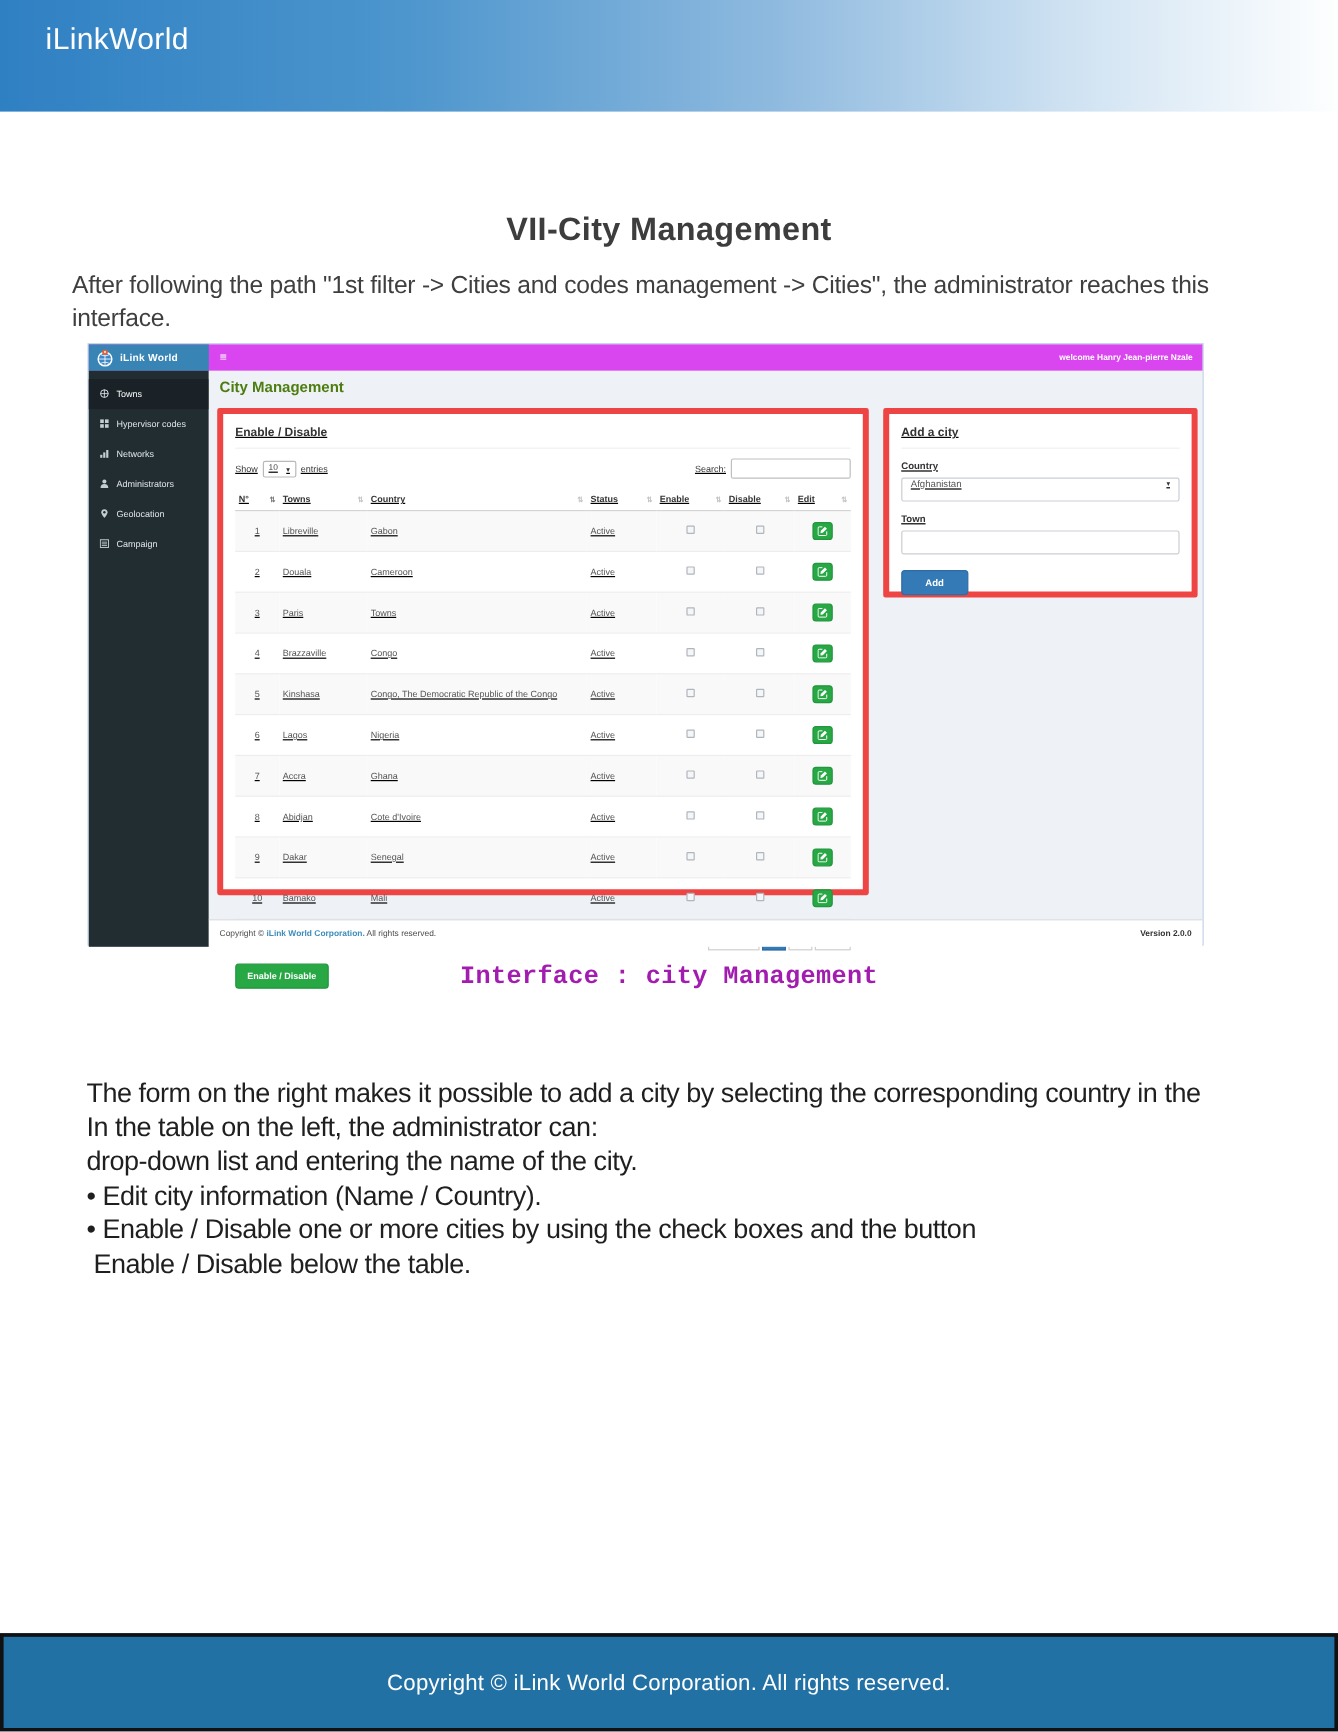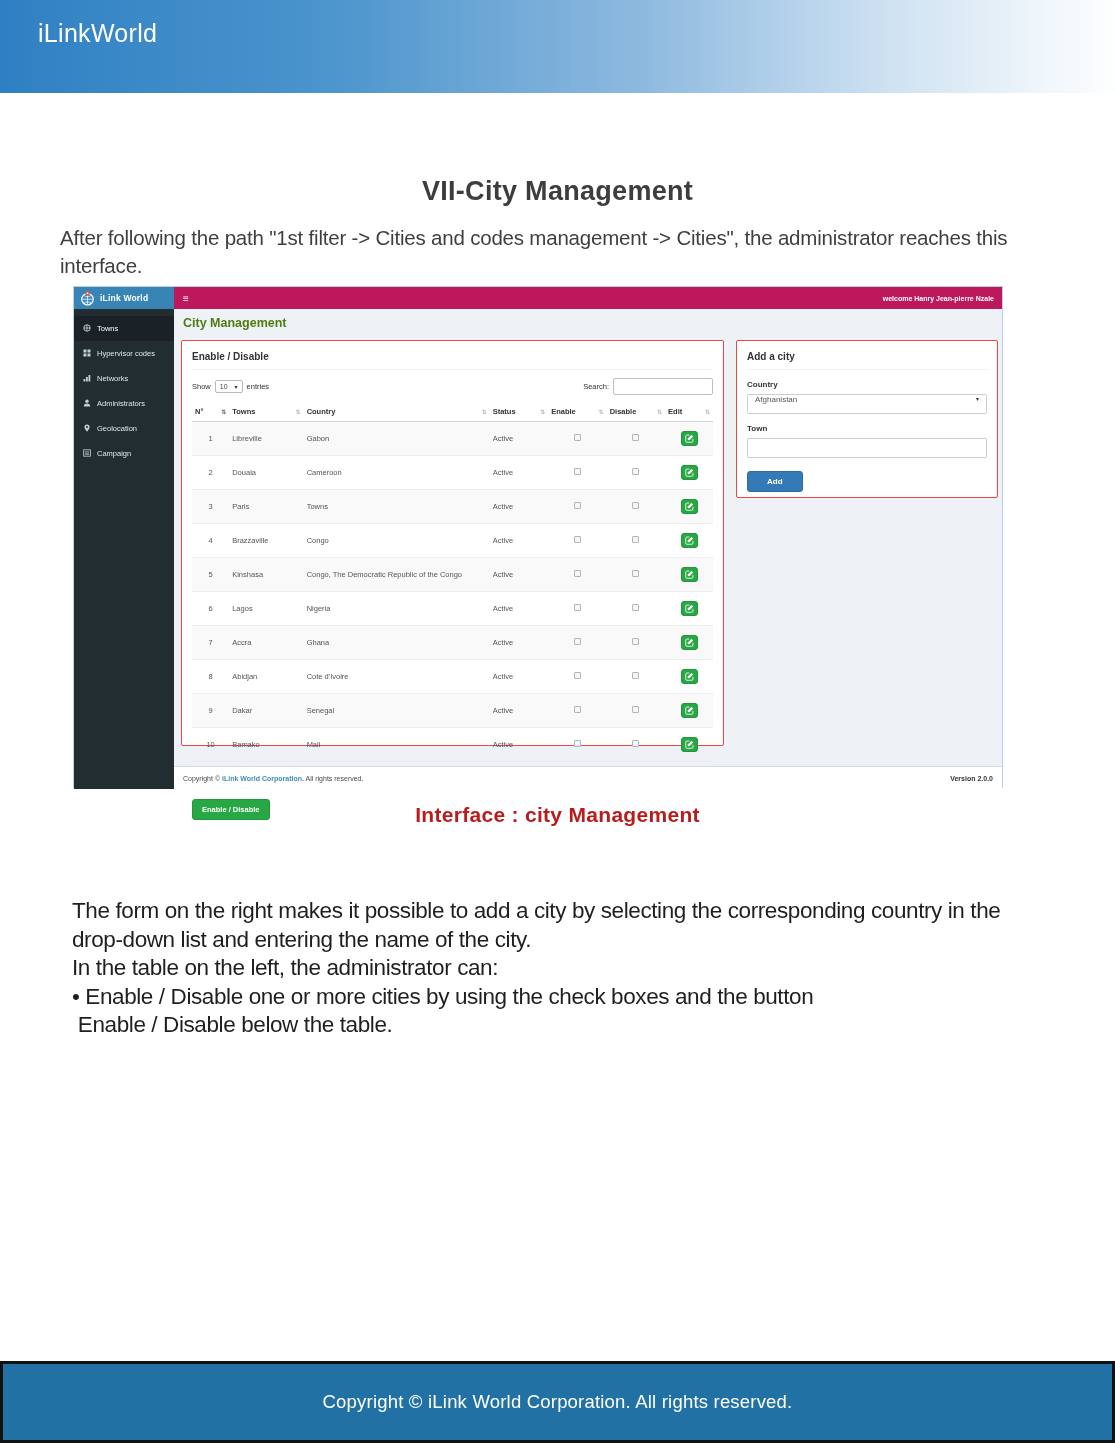--- a/index.html
+++ b/index.html
@@ -15,37 +15,37 @@
 
   
   .doc-title { position:absolute; left:0; top:176px; width:100%; text-align:center;
     font-size:27px; font-weight:bold; color:#3d3d3d; letter-spacing:.3px; }
   .intro { position:absolute; left:60px; top:224px; width:1012px;
     font-size:20.5px; color:#3f3f3f; line-height:28px; letter-spacing:-0.2px; }
 
   
   .shot { position:absolute; left:73px; top:286px; width:930px; height:502px;
     border:1px solid #bcd0e4; background:#eef1f6; font-family:"Liberation Sans", sans-serif; }
-  .app-navbar { position:absolute; left:0; top:0; width:100%; height:22px; background:#be185d; display:flex; align-items:center; }
+  .app-navbar { position:absolute; left:0; top:0; width:100%; height:22px; background:#d946ef; display:flex; align-items:center; }
   .app-logo { width:100px; height:22px; background:#3884b5; display:flex; align-items:center; gap:5px; padding-left:6px; }
   .app-logo svg { display:block; }
   .brand-text { color:#fff; font-size:8.5px; font-weight:bold; letter-spacing:.2px; }
   .hamburger { width:24px; text-align:center; color:#fff; font-size:10px; cursor:pointer; }
   .welcome { margin-left:auto; padding-right:8px; color:#fff; font-size:7px; font-weight:bold; }
 
   .app-sidebar { position:absolute; left:0; top:22px; width:100px; height:480px; background:#222d32; padding-top:7px; }
   .s-item { height:25px; display:flex; align-items:center; gap:6px; padding-left:9px;
     color:#dfe6ea; font-size:7.5px; cursor:pointer; }
   .s-item.active { background:#1a2227; color:#fff; }
   .s-item svg { flex:0 0 auto; }
 
   .app-content { position:absolute; left:100px; top:22px; width:828px; height:457px; background:#eef1f6; }
   .app-title { position:absolute; left:9px; top:7px; font-size:12.5px; font-weight:bold; color:#4d7c0f; }
 
-  .panel { background:#fff; border:1px solid #ef4444; border-radius:2px; }
+  .panel { background:#fff; border:5px solid #ef4444; border-radius:2px;text-decoration:underline; }
   .left-panel { position:absolute; left:7px; top:31px; width:543px; height:406px; padding:7px 10px; }
   .right-panel { position:absolute; left:562px; top:31px; width:262px; height:158px; padding:7px 10px; }
   .panel-h { font-size:10px; font-weight:bold; color:#333; padding:3px 0 7px; border-bottom:1px solid #f1f1f1; }
 
   .controls { display:flex; justify-content:space-between; align-items:center; margin:8px 0 7px; font-size:7.5px; color:#333; }
   .len-wrap { display:flex; align-items:center; gap:4px; }
   .len-select { display:inline-flex; align-items:center; gap:7px; border:1px solid #b9b9b9; border-radius:2px;
     padding:2px 4px; font-size:7px; color:#444; background:#fff; cursor:pointer; }
   .caret { font-size:6px; color:#333; }
   .search-wrap { display:flex; align-items:center; gap:4px; }
@@ -83,21 +83,21 @@
     color:#fff; font-size:8px; font-weight:bold; padding:5px 19px; cursor:pointer; }
 
   .app-footer { position:absolute; left:100px; top:479px; width:828px; height:23px; background:#fff;
     border-top:1px solid #d6dbe1; display:flex; justify-content:space-between; align-items:center;
     padding:0 9px; font-size:7px; color:#4a4a4a; }
   .app-footer .brand-link { color:#3c8dbc; font-weight:bold; cursor:pointer; }
   .app-footer .version { font-weight:bold; color:#333; }
 
   
   .caption { position:absolute; left:0; top:803px; width:100%; text-align:center;
-    font-size:21px; font-weight:bold; color:#b91c1c; letter-spacing:.3px; }
+    font-size:21px; font-weight:bold; color:#a21caf; letter-spacing:.3px;font-family:Liberation Mono, monospace; }
   .bodytext { position:absolute; left:72px; top:897px; width:990px; font-size:22.5px; color:#1f1f1f;
     letter-spacing:-0.4px; }
   .bodytext div { line-height:28.5px; white-space:pre-wrap; }
 
   
   .doc-footer { position:absolute; left:0; top:1361px; width:1115px; height:82px; background:#2271a5;
     border:3px solid #111; display:flex; align-items:center; justify-content:center; }
   .doc-footer span { color:#fff; font-size:18.5px; letter-spacing:.2px; }
 </style>
 </head>
@@ -416,22 +416,23 @@
         <span>Copyright © </span><span class="brand-link">iLink World Corporation.</span><span> All rights reserved.</span>
       </span>
       <span class="version">Version 2.0.0</span>
     </div>
   </div>
 
   <div class="caption">Interface : city Management</div>
 
   <div class="bodytext">
     <div>The form on the right makes it possible to add a city by selecting the corresponding country in the</div>
+    <div>In the table on the left, the administrator can:</div>
     <div>drop-down list and entering the name of the city.</div>
-    <div>In the table on the left, the administrator can:</div>
+    <div>• Edit city information (Name / Country).</div>
     <div>• Enable / Disable one or more cities by using the check boxes and the button</div>
     <div> Enable / Disable below the table.</div>
   </div>
 
   <div class="doc-footer">
     <span>Copyright © iLink World Corporation. All rights reserved.</span>
   </div>
 
 </div>
 

